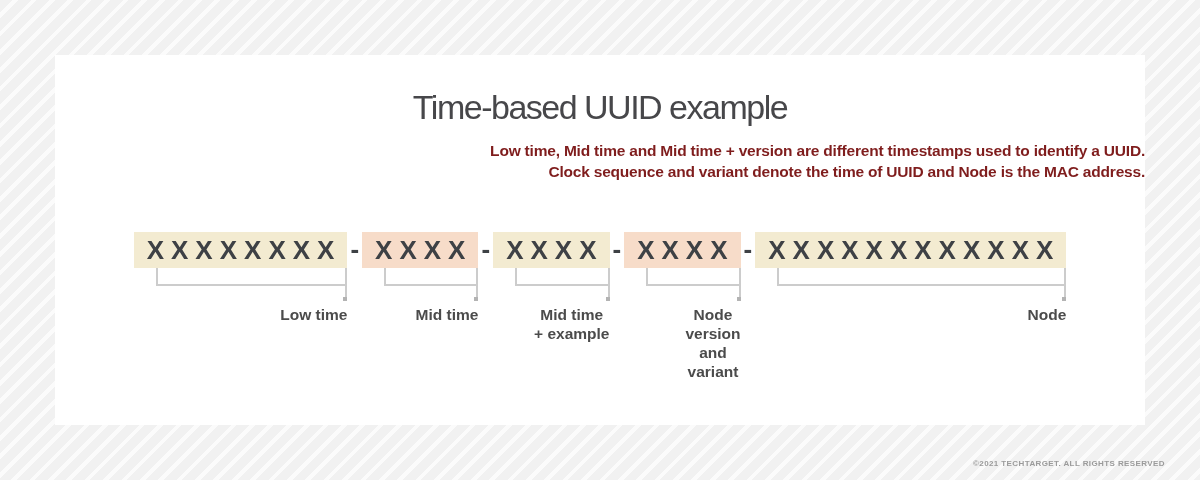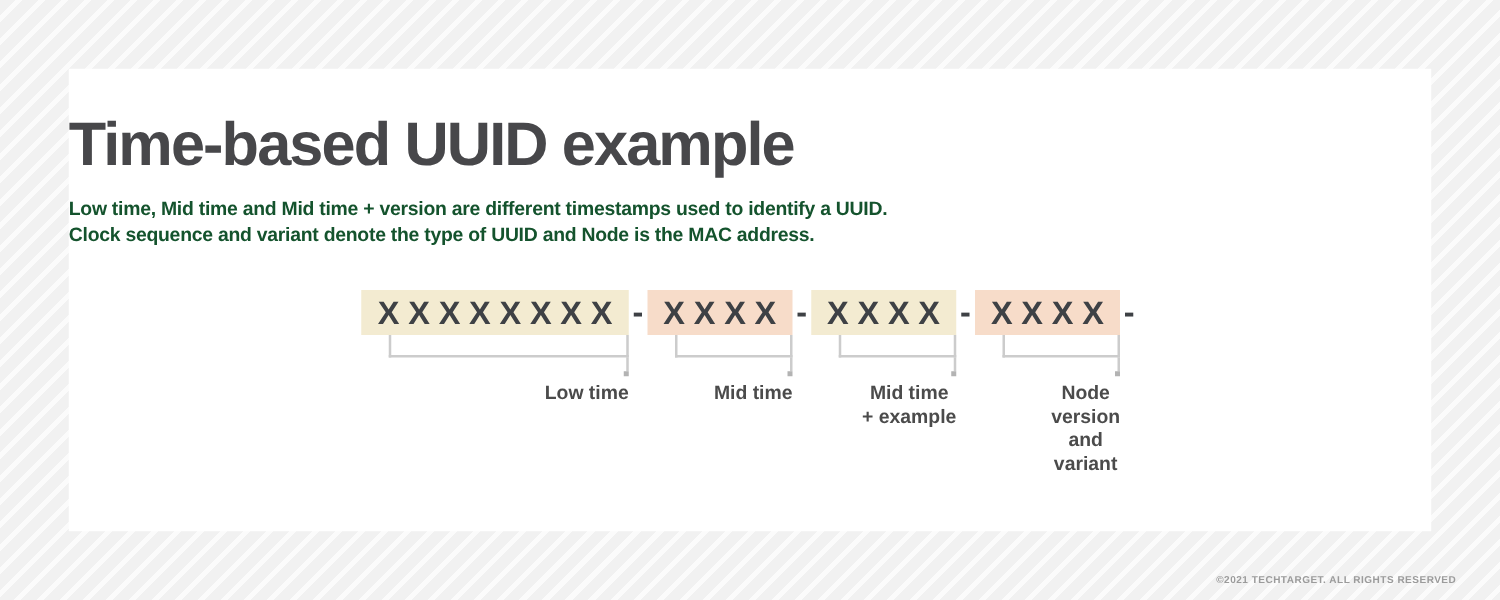--- a/index.html
+++ b/index.html
@@ -23,33 +23,34 @@
   .card {
     position: absolute;
     left: 55px;
     top: 55px;
     width: 1090px;
     height: 370px;
     background: #ffffff;
   }
   .title {
     margin-top: 33px;
-    font-size: 49px;
-    font-weight: 700;
+    text-align: center;
+    font-size: 34px;
+    font-weight: 400;
     letter-spacing: -1.5px;
     color: var(--title-text, #47474a);
   }
   .subtitle {
     margin-top: 13px;
-    text-align: left;
+    text-align: right;
     font-size: 15.5px;
     font-weight: 700;
     letter-spacing: -0.2px;
     line-height: 21px;
-    color: #14532d;
+    color: #7f1d1d;
   }
   .uuid-row {
     position: absolute;
     left: 0;
     top: 177px;
     width: 100%;
     display: flex;
     justify-content: center;
     align-items: flex-start;
   }
@@ -146,21 +147,21 @@
 <body>
 
 <div id="canvas">
 
   <div class="card">
 
     <div class="title">Time-based UUID example</div>
 
     <div class="subtitle">
       <div>Low time, Mid time and Mid time + version are different timestamps used to identify a UUID.</div>
-      <div>Clock sequence and variant denote the type of UUID and Node is the MAC address.</div>
+      <div>Clock sequence and variant denote the time of UUID and Node is the MAC address.</div>
     </div>
 
     <div class="uuid-row">
 
     <div class="seg-group">
           <div class="seg-box cream">XXXXXXXX</div>
           <div class="bracket"></div>
           <div class="tick"></div>
           <div class="tick-dot"></div>
           <div class="seg-label">
@@ -195,20 +196,29 @@
           <div class="tick"></div>
           <div class="tick-dot"></div>
           <div class="seg-label">
             <div>Node</div>
             <div>version</div>
             <div>and</div>
             <div>variant</div>
           </div>
         </div>
         <div class="uuid-dash">-</div>
+        <div class="seg-group">
+          <div class="seg-box cream">XXXXXXXXXXXX</div>
+          <div class="bracket"></div>
+          <div class="tick"></div>
+          <div class="tick-dot"></div>
+          <div class="seg-label">
+            <div>Node</div>
+          </div>
+        </div>
       </div>
 
   </div>
 
   <div class="footer">
     <span class="copyright">©2021 TECHTARGET. ALL RIGHTS RESERVED</span>
   </div>
 
 </div>
 

